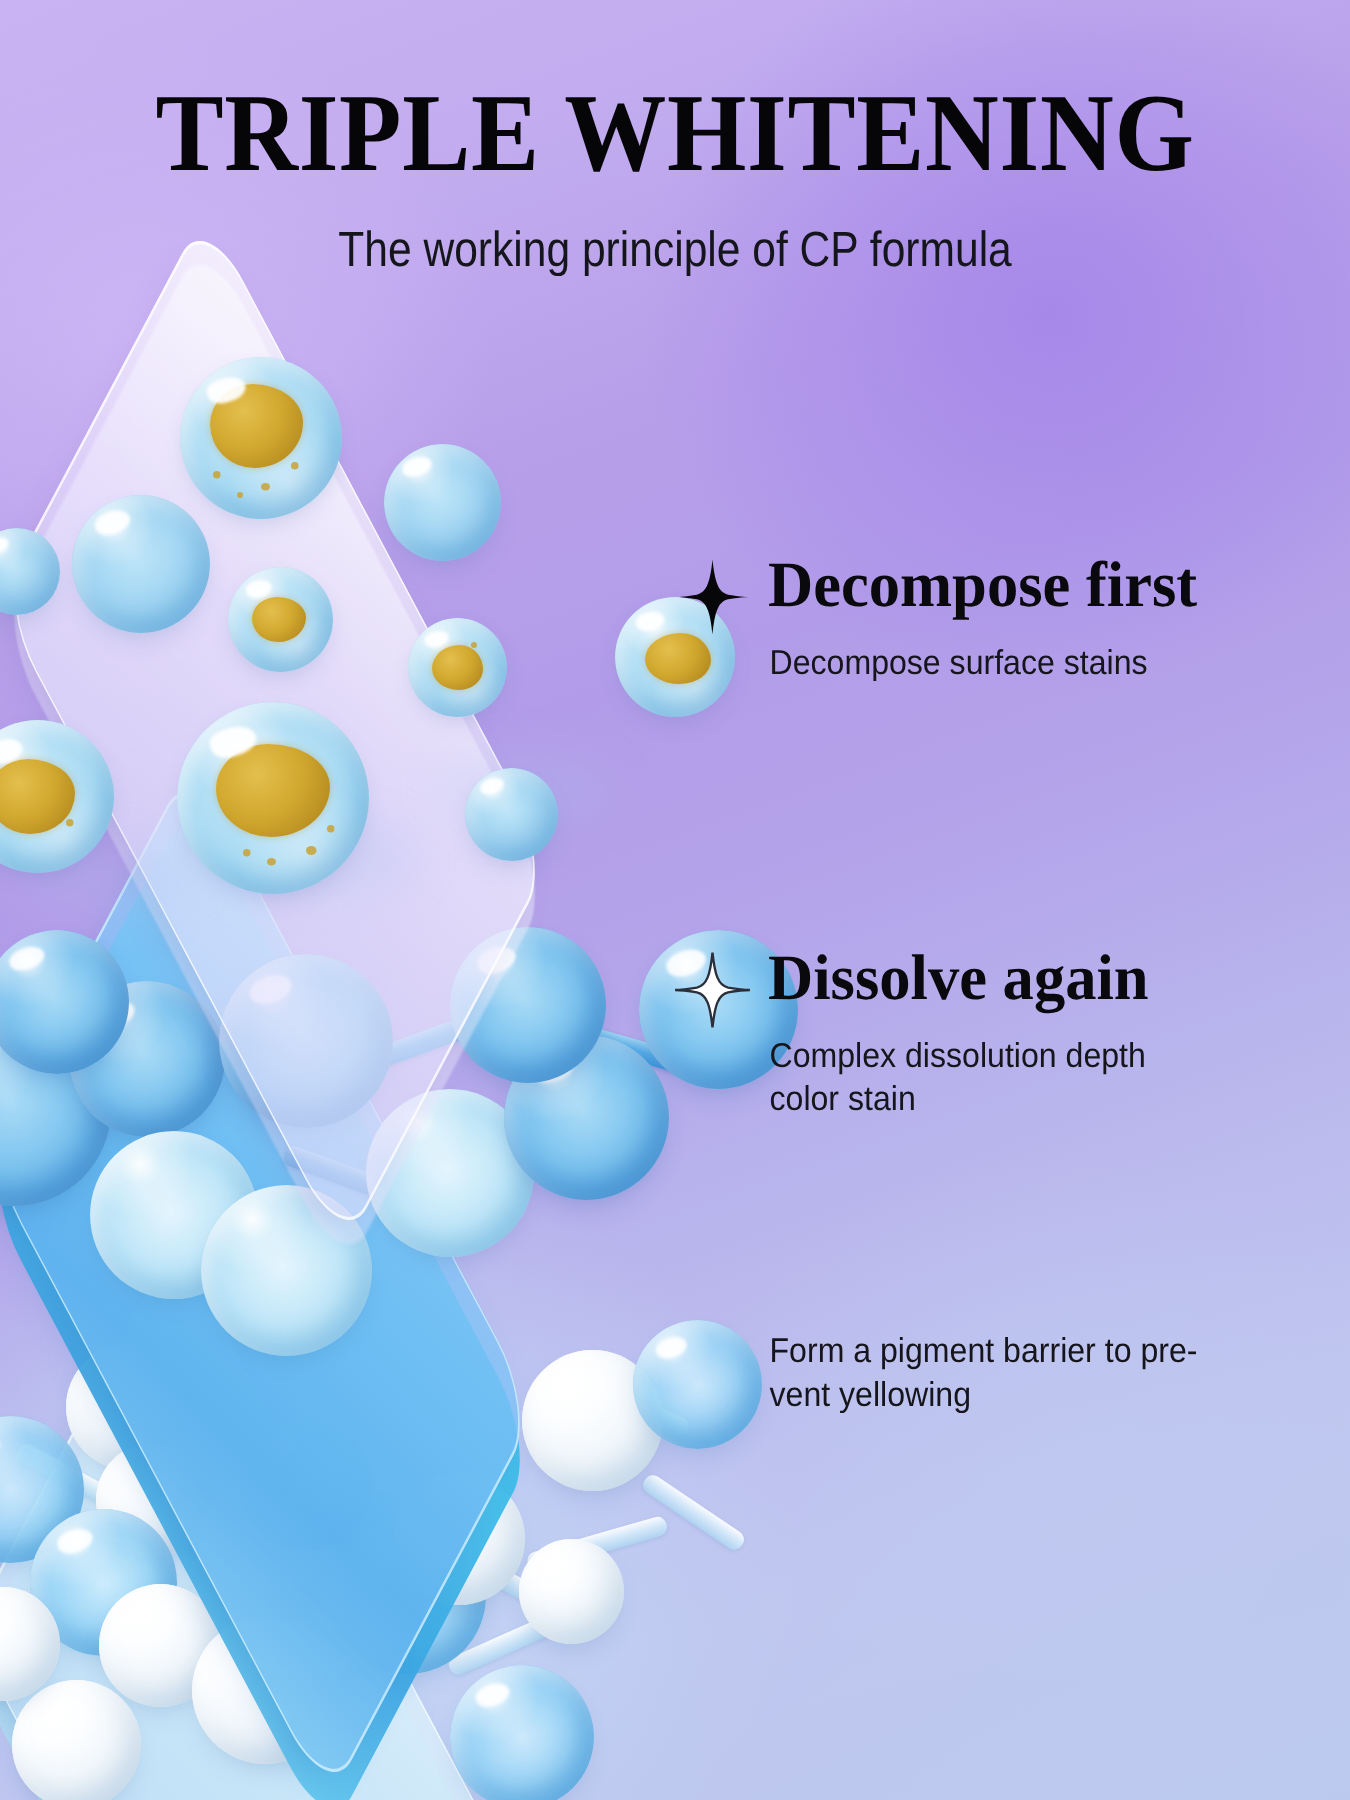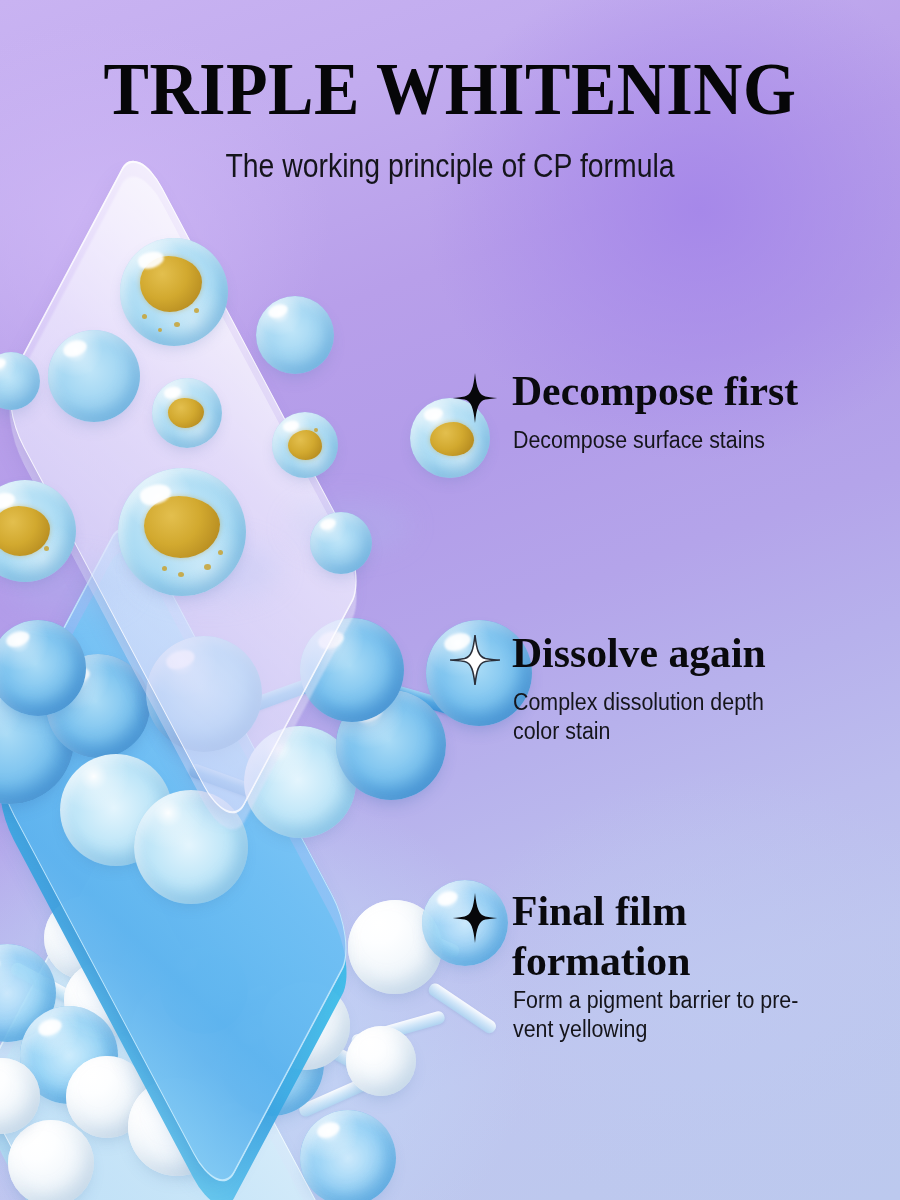--- a/index.html
+++ b/index.html
@@ -386,26 +386,17 @@
         <svg width="52" height="52" viewBox="0 0 100 100" aria-hidden="true">
           <path d="M50 2 C53 30 57 44 70 47 C82 49 92 50 98 50 C92 50 82 51 70 53 C57 56 53 70 50 98 C47 70 43 56 30 53 C18 51 8 50 2 50 C8 50 18 49 30 47 C43 44 47 30 50 2 Z" fill="#07070a"></path>
         </svg>
       </span>
       <h2>Decompose first</h2>
     </div>
     <p class="body">Decompose surface stains</p>
   </div>
 
   <div class="step" id="step3">
-    <div class="row">
-      <span class="star">
-        <svg width="52" height="52" viewBox="0 0 100 100" aria-hidden="true">
-          <path d="M50 2 C53 30 57 44 70 47 C82 49 92 50 98 50 C92 50 82 51 70 53 C57 56 53 70 50 98 C47 70 43 56 30 53 C18 51 8 50 2 50 C8 50 18 49 30 47 C43 44 47 30 50 2 Z" fill="#07070a"></path>
-        </svg>
-      </span>
-      <h2>Final film
-formation</h2>
-    </div>
     <p class="body">Form a pigment barrier to pre-
 vent yellowing</p>
   </div>
 
 </div>
 
 </body></html>

